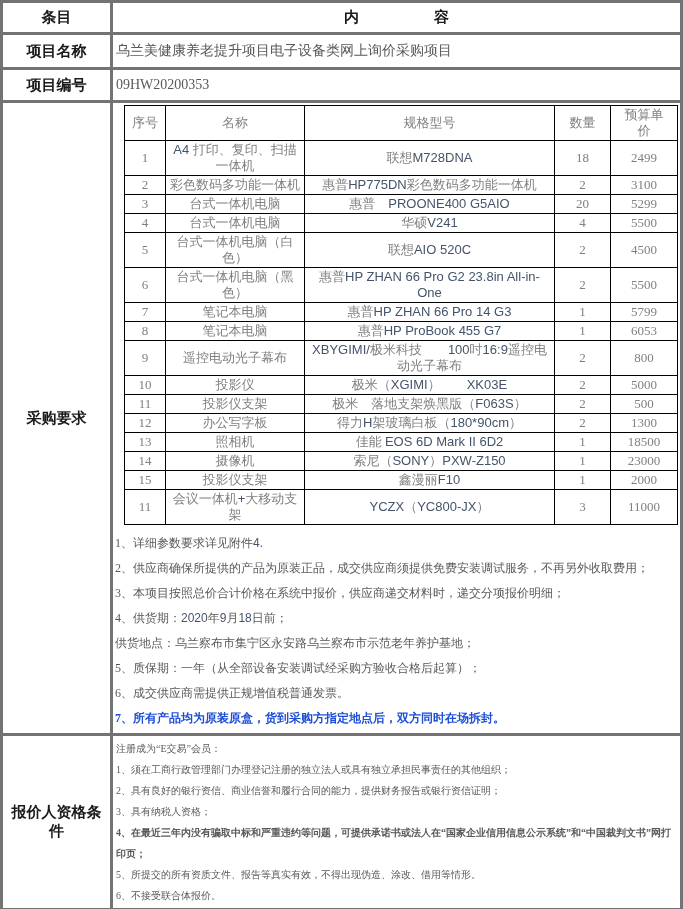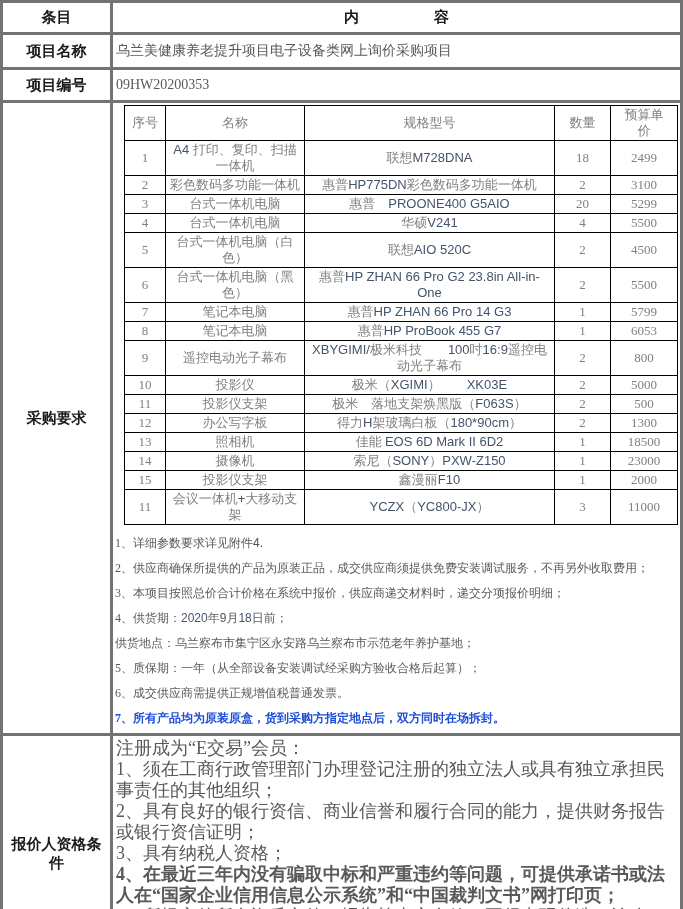--- a/index.html
+++ b/index.html
@@ -14,21 +14,21 @@
   td.val{color:#595959;font-size:14px;padding:2px 3px;text-align:left;}
   td.proc-cell{vertical-align:top;padding:0;}
   table.inner{border-collapse:collapse;margin:2px 0 0 11px;width:553px;table-layout:fixed;border-radius:11px;}
   table.inner th,table.inner td{border:1px solid #000;font-size:13px;color:#808080;text-align:center;vertical-align:middle;padding:1px 3px;font-weight:normal;line-height:16px;word-break:break-word;}
   .hwrap{display:inline-block;max-width:41px;line-height:16px;}
   .latin{font-family:"Liberation Sans",sans-serif;color:#44546A;}
   .notes-wrap{margin:8px 3px 3px 2px;}
   p.note{margin:5px 0;font-size:12px;color:#595959;line-height:20px;}
   p.bold{font-weight:bold;color:#1d4ed8;}
   td.qcell{padding:2px 3px;vertical-align:middle;}
-  p.qline{margin:0;font-size:18px;color:#595959;line-height:21px;}
+  p.qline{margin:0;font-size:10px;color:#595959;line-height:21px;}
 </style>
 </head>
 <body>
 
 <table class="outer">
   <colgroup>
       <col style="width:110px">
       <col>
     </colgroup>
   <tbody>

